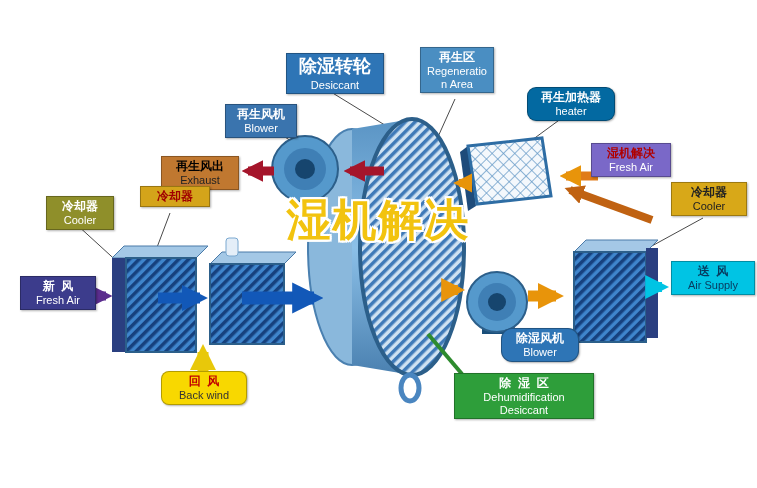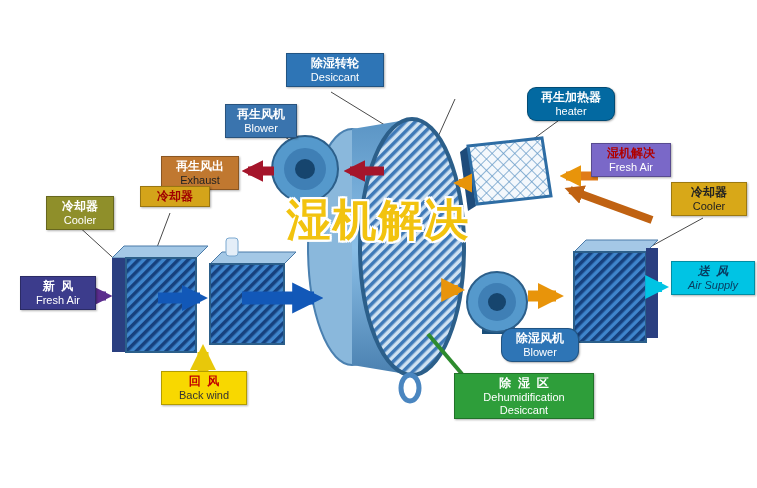--- a/index.html
+++ b/index.html
@@ -8,33 +8,33 @@
   .stage svg{position:absolute;left:0;top:0;z-index:1;}
 
   
   .lbl{position:absolute;z-index:10;text-align:center;padding:2px 3px;
        border:1px solid rgba(0,0,0,.28);box-shadow:1px 1px 2px rgba(0,0,0,.3);}
   .lbl .zh{display:block;font-size:12px;font-weight:bold;white-space:pre;line-height:1.25;}
   .lbl .en{display:block;font-size:11px;line-height:1.15;word-wrap:break-word;}
 
   .lbl-regen-blower{left:225px;top:104px;width:64px;background:#3a74ae;color:#fff;}
   .lbl-desiccant{left:286px;top:53px;width:90px;background:#2e75b6;color:#fff;}
-  .lbl-desiccant .zh{font-size:12px;}
+  .lbl-desiccant .zh{font-size:18px;font-family:Liberation Mono, monospace;}
   .lbl-regen-area{left:420px;top:47px;width:66px;background:#4a8ec2;color:#fff;}
   .lbl-heater{left:527px;top:87px;width:80px;background:#0369a1;color:#fff;border-radius:9px;}
   .lbl-exhaust{left:161px;top:156px;width:70px;background:#c07830;color:#222;}
-  .lbl-exhaust .zh{color:#ffffff;}
+  .lbl-exhaust .zh{color:#000000;}
   .lbl-cooler-mid{left:140px;top:186px;width:62px;background:#d4a41a;color:#a00000;}
   .lbl-cooler-left{left:46px;top:196px;width:60px;background:#8f8f2a;color:#fff;}
   .lbl-fresh-air-left{left:20px;top:276px;width:68px;background:#3c3c8c;color:#fff;}
   .lbl-regen-air-in{left:591px;top:143px;width:72px;background:#7a68c8;color:#fff;}
   .lbl-regen-air-in .zh{color:#b00000;}
   .lbl-cooler-right{left:671px;top:182px;width:68px;background:#d8a818;color:#222;}
-  .lbl-air-supply{left:671px;top:261px;width:76px;background:#00c4e4;color:#083a5e;font-style:italic;}
-  .lbl-back-wind{left:161px;top:371px;width:78px;background:#f8d800;color:#333;}
+  .lbl-air-supply{left:671px;top:261px;width:76px;background:#00c4e4;color:#083a5e;}
+  .lbl-back-wind{left:161px;top:371px;width:78px;background:#f8d800;color:#333;border-radius:8px;}
   .lbl-back-wind .zh{color:#c00000;}
   .lbl-dehum-blower{left:501px;top:328px;width:70px;background:#2e75b6;color:#fff;border-radius:11px;}
   .lbl-dehum-district{left:446px;top:373px;width:132px;background:#2e9e3a;color:#fff;margin-left:8px;}
 
   
   .watermark{position:absolute;left:0;width:100%;top:193px;z-index:40;text-align:center;
      font-weight:bold;font-size:44px;line-height:53px;letter-spacing:2px;color:#f2c30f;
      font-family:"DejaVu Sans","Liberation Sans",sans-serif;
      text-shadow:-2px -2px 0 #fff,2px -2px 0 #fff,-2px 2px 0 #fff,2px 2px 0 #fff,
                  0 -2px 0 #fff,0 2px 0 #fff,-2px 0 0 #fff,2px 0 0 #fff;}
@@ -160,20 +160,24 @@
   <div class="lbl lbl-regen-blower">
     <span class="zh">再生风机</span>
     <span class="en">Blower</span>
   </div>
 
   <div class="lbl lbl-desiccant">
     <span class="zh">除湿转轮</span>
     <span class="en">Desiccant</span>
   </div>
 
+  <div class="lbl lbl-regen-area">
+    <span class="zh">再生区</span>
+    <span class="en">Regeneration Area</span>
+  </div>
 
   <div class="lbl lbl-heater">
     <span class="zh">再生加热器</span>
     <span class="en">heater</span>
   </div>
 
   <div class="lbl lbl-exhaust">
     <span class="zh">再生风出</span>
     <span class="en">Exhaust</span>
   </div>

